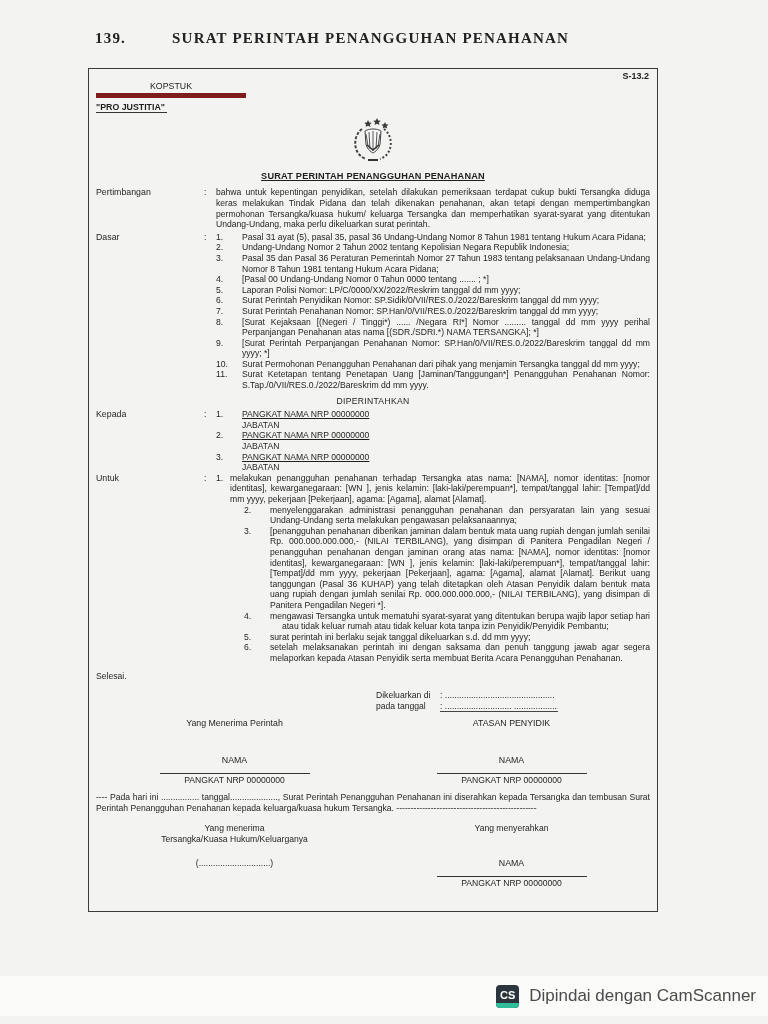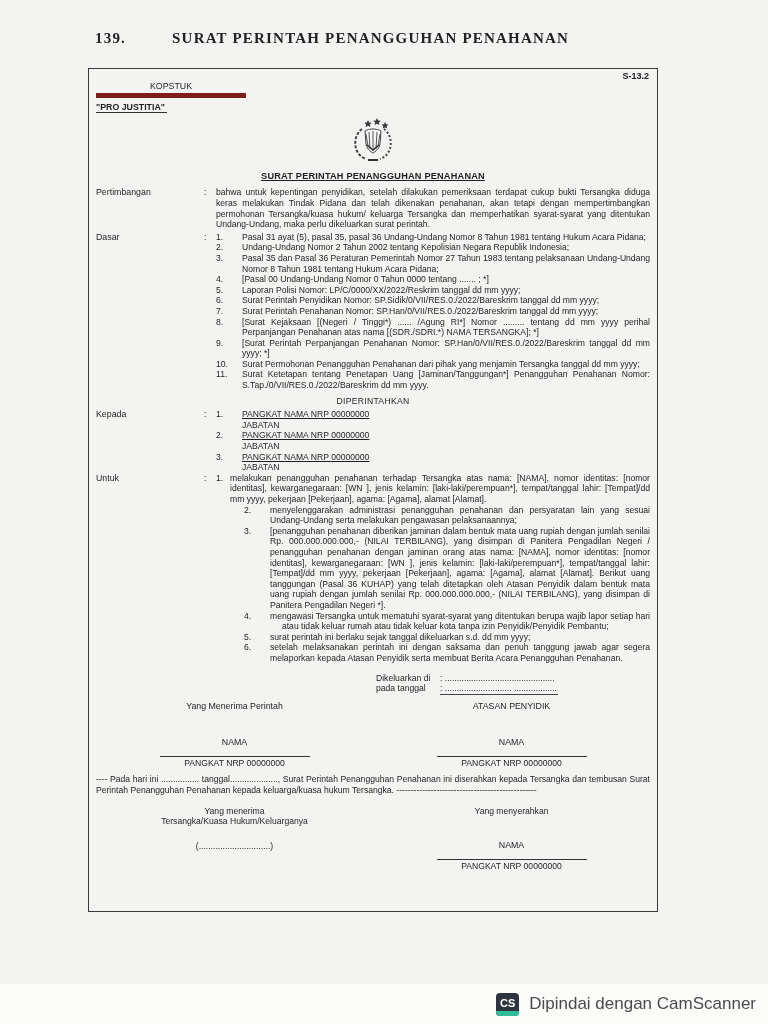--- a/index.html
+++ b/index.html
@@ -67,21 +67,21 @@
   .sig-gap { height:26px; }
   .sig-name { display:inline-block; min-width:150px; border-bottom:1px solid #333;
     padding-bottom:8px; font-size:8.8px; }
   .sig-rank { margin-top:1px; }
   .handover { margin-top:6px; text-align:justify; }
   .ho-grid { display:grid; grid-template-columns:1fr 1fr; margin-top:10px; }
   .ho-col { text-align:center; }
   .ho-sign { margin-top:14px; }
   
   .footer {
-    position:absolute; left:0; bottom:0; width:768px; height:40px;
+    position:absolute; left:0; bottom:8px; width:768px; height:40px;
     background:#fbfbfa;
   }
   .footer-inner {
     position:absolute; right:12px; top:0; height:40px;
     display:flex; align-items:center; gap:10px;
   }
   .cs-badge {
     width:23px; height:23px; border-radius:4px;
     background:#2c353d; position:relative;
     display:flex; align-items:center; justify-content:center;
@@ -165,21 +165,21 @@
       <div class="numrow">
           <span class="num">6.</span>
           <span class="just">Surat Perintah Penyidikan Nomor: SP.Sidik/0/VII/RES.0./2022/Bareskrim tanggal dd mm yyyy;</span>
         </div>
       <div class="numrow">
           <span class="num">7.</span>
           <span class="just">Surat Perintah Penahanan Nomor: SP.Han/0/VII/RES.0./2022/Bareskrim tanggal dd mm yyyy;</span>
         </div>
       <div class="numrow">
           <span class="num">8.</span>
-          <span class="just">[Surat Kejaksaan [(Negeri / Tinggi*) ...... /Agung RI*] Nomor ......... tentang dd mm yyyy perihal Perpanjangan Penahanan atas nama [(SDR./SDRI.*) NAMA TERSANGKA]; *]</span>
+          <span class="just">[Surat Kejaksaan [(Negeri / Tinggi*) ...... /Negara RI*] Nomor ......... tanggal dd mm yyyy perihal Perpanjangan Penahanan atas nama [(SDR./SDRI.*) NAMA TERSANGKA]; *]</span>
         </div>
       <div class="numrow">
           <span class="num">9.</span>
           <span class="just">[Surat Perintah Perpanjangan Penahanan Nomor: SP.Han/0/VII/RES.0./2022/Bareskrim tanggal dd mm yyyy; *]</span>
         </div>
       <div class="numrow">
           <span class="num">10.</span>
           <span class="just">Surat Permohonan Penangguhan Penahanan dari pihak yang menjamin Tersangka tanggal dd mm yyyy;</span>
         </div>
       <div class="numrow">
@@ -239,20 +239,21 @@
             <span class="just">surat perintah ini berlaku sejak tanggal dikeluarkan s.d. dd mm yyyy;</span>
           </div>
         <div class="numrow">
             <span class="num">6.</span>
             <span class="just">setelah melaksanakan perintah ini dengan saksama dan penuh tanggung jawab agar segera melaporkan kepada Atasan Penyidik serta membuat Berita Acara Penangguhan Penahanan.</span>
           </div>
       </div>
     </div>
   </div>
 
+  <div style="margin-top:7px;">Selesai.</div>
 
   <div class="issuance">
     <div class="iss-row">
       <span>Dikeluarkan di</span>
       <span class="val">: ..............................................</span>
     </div>
     <div class="iss-row second">
       <span>pada tanggal</span>
       <span class="val">: ............................  ...................</span>
     </div>

